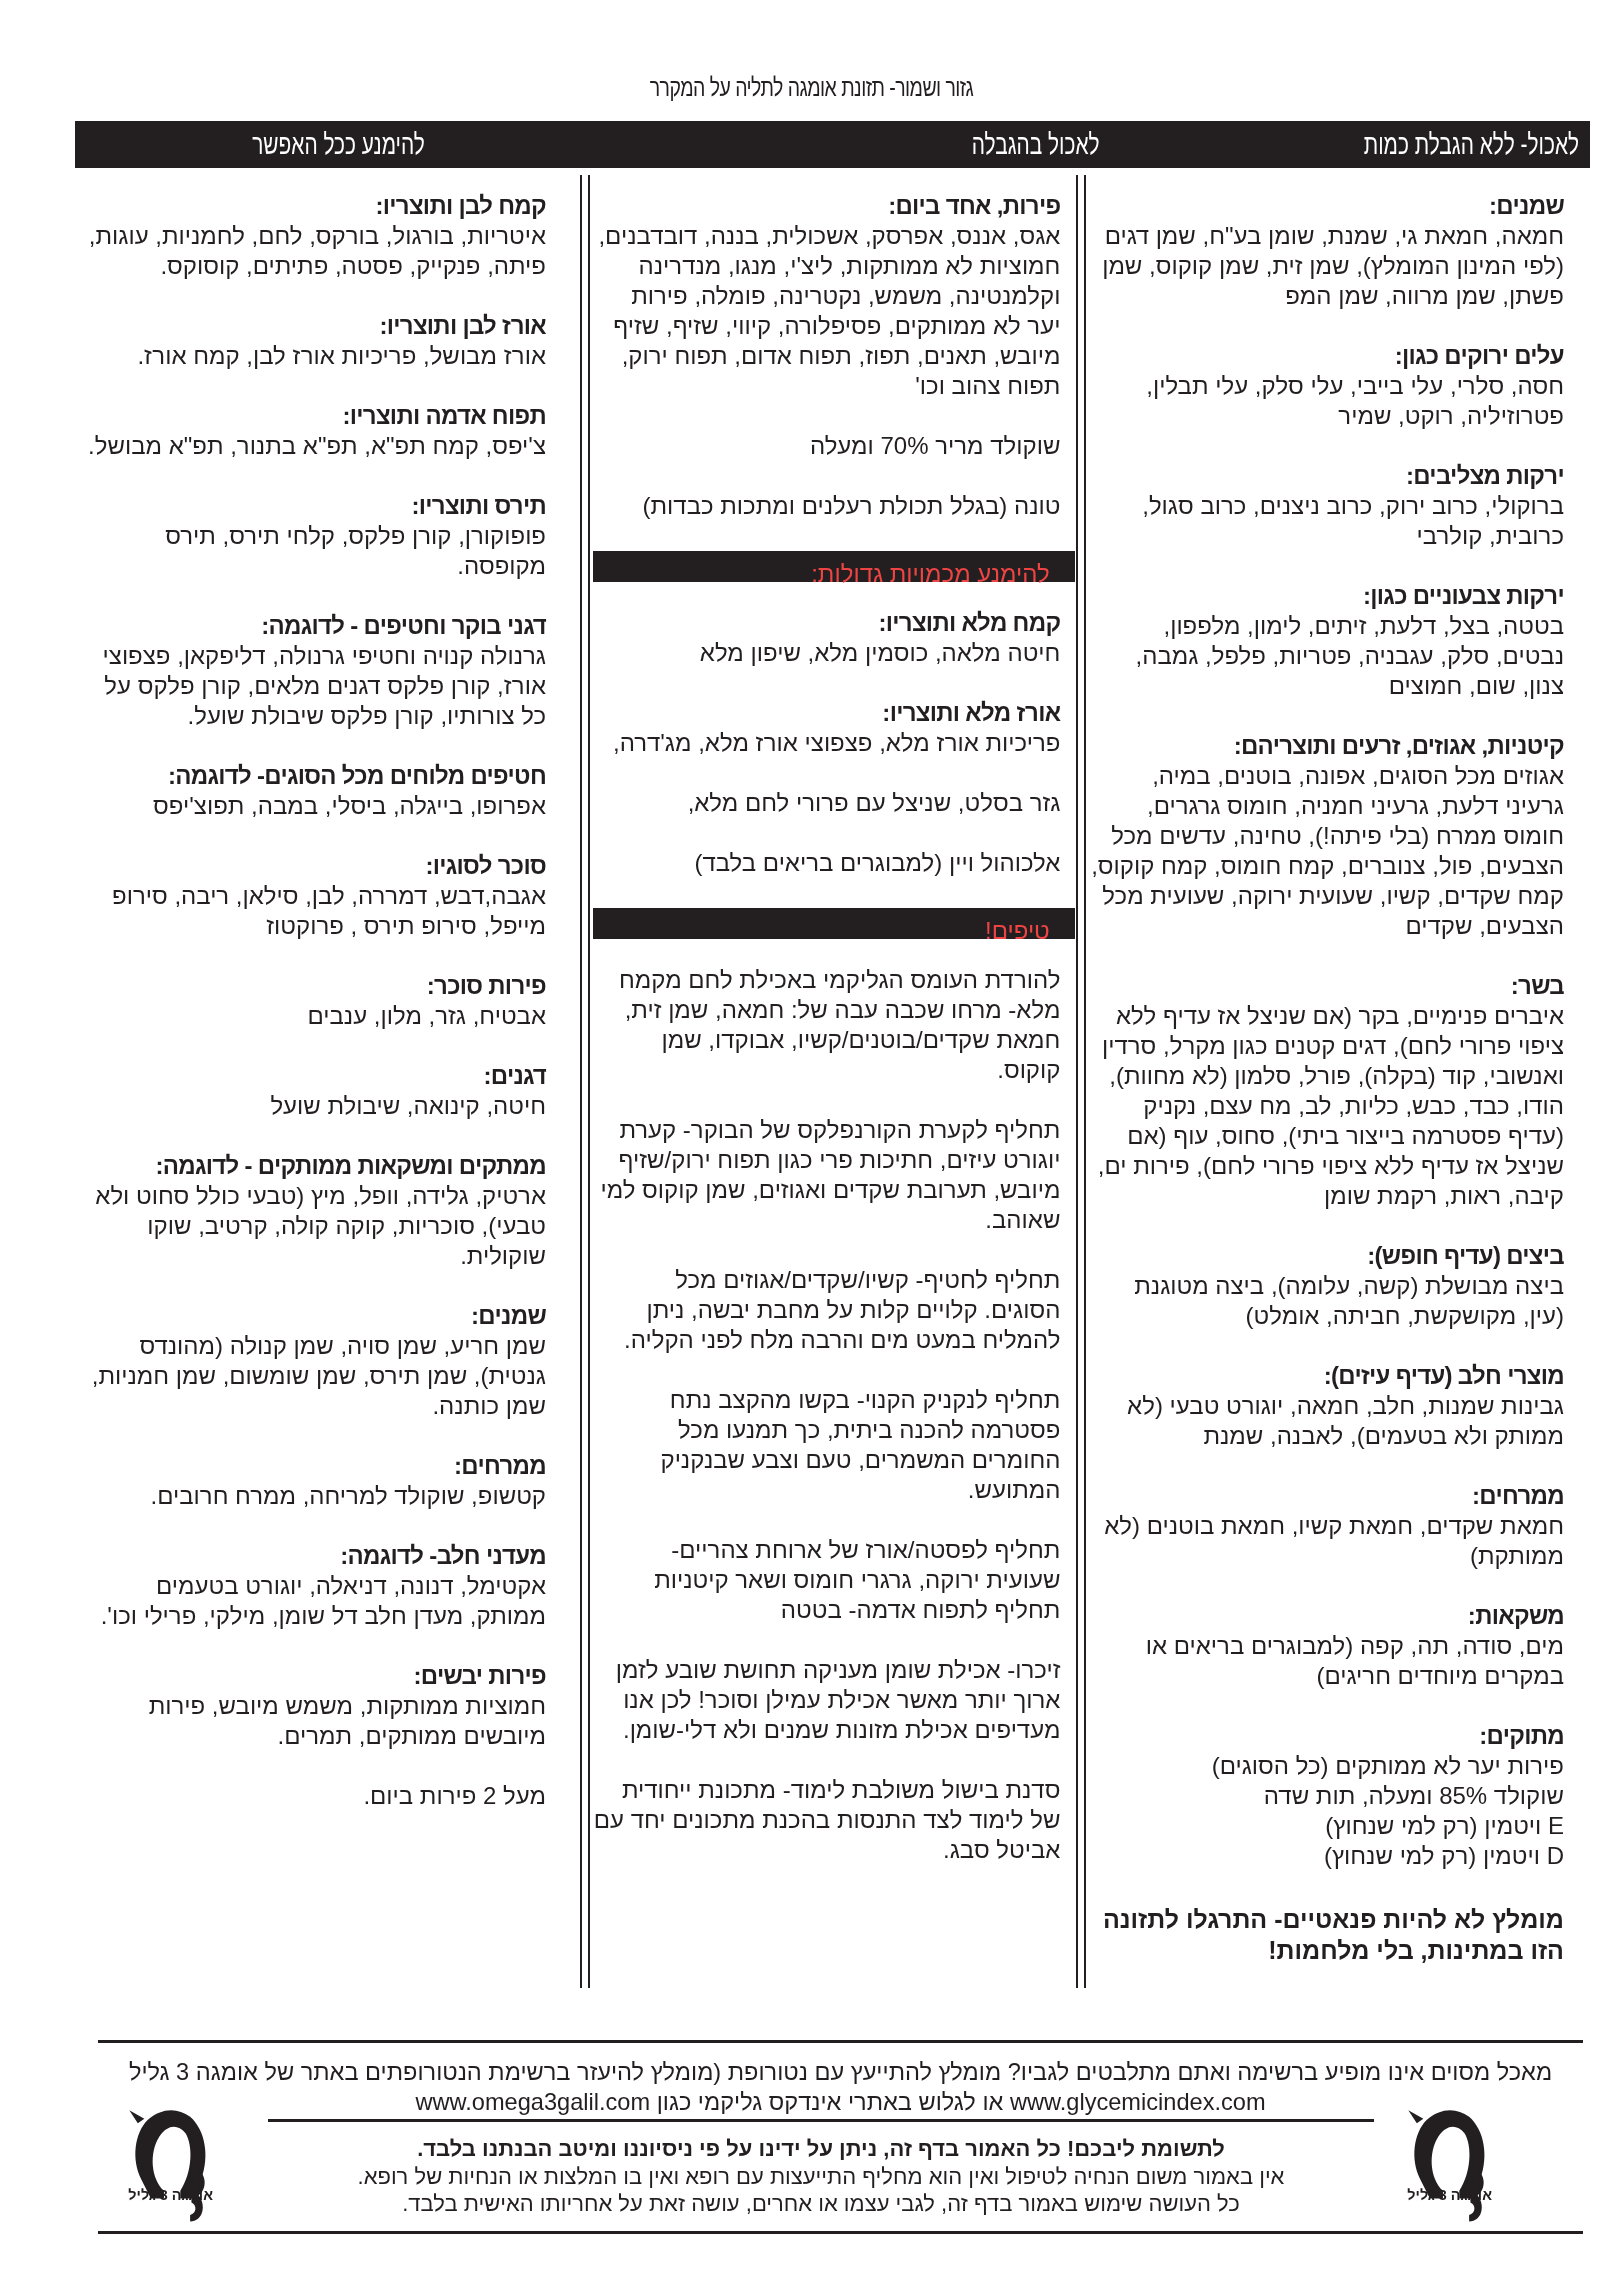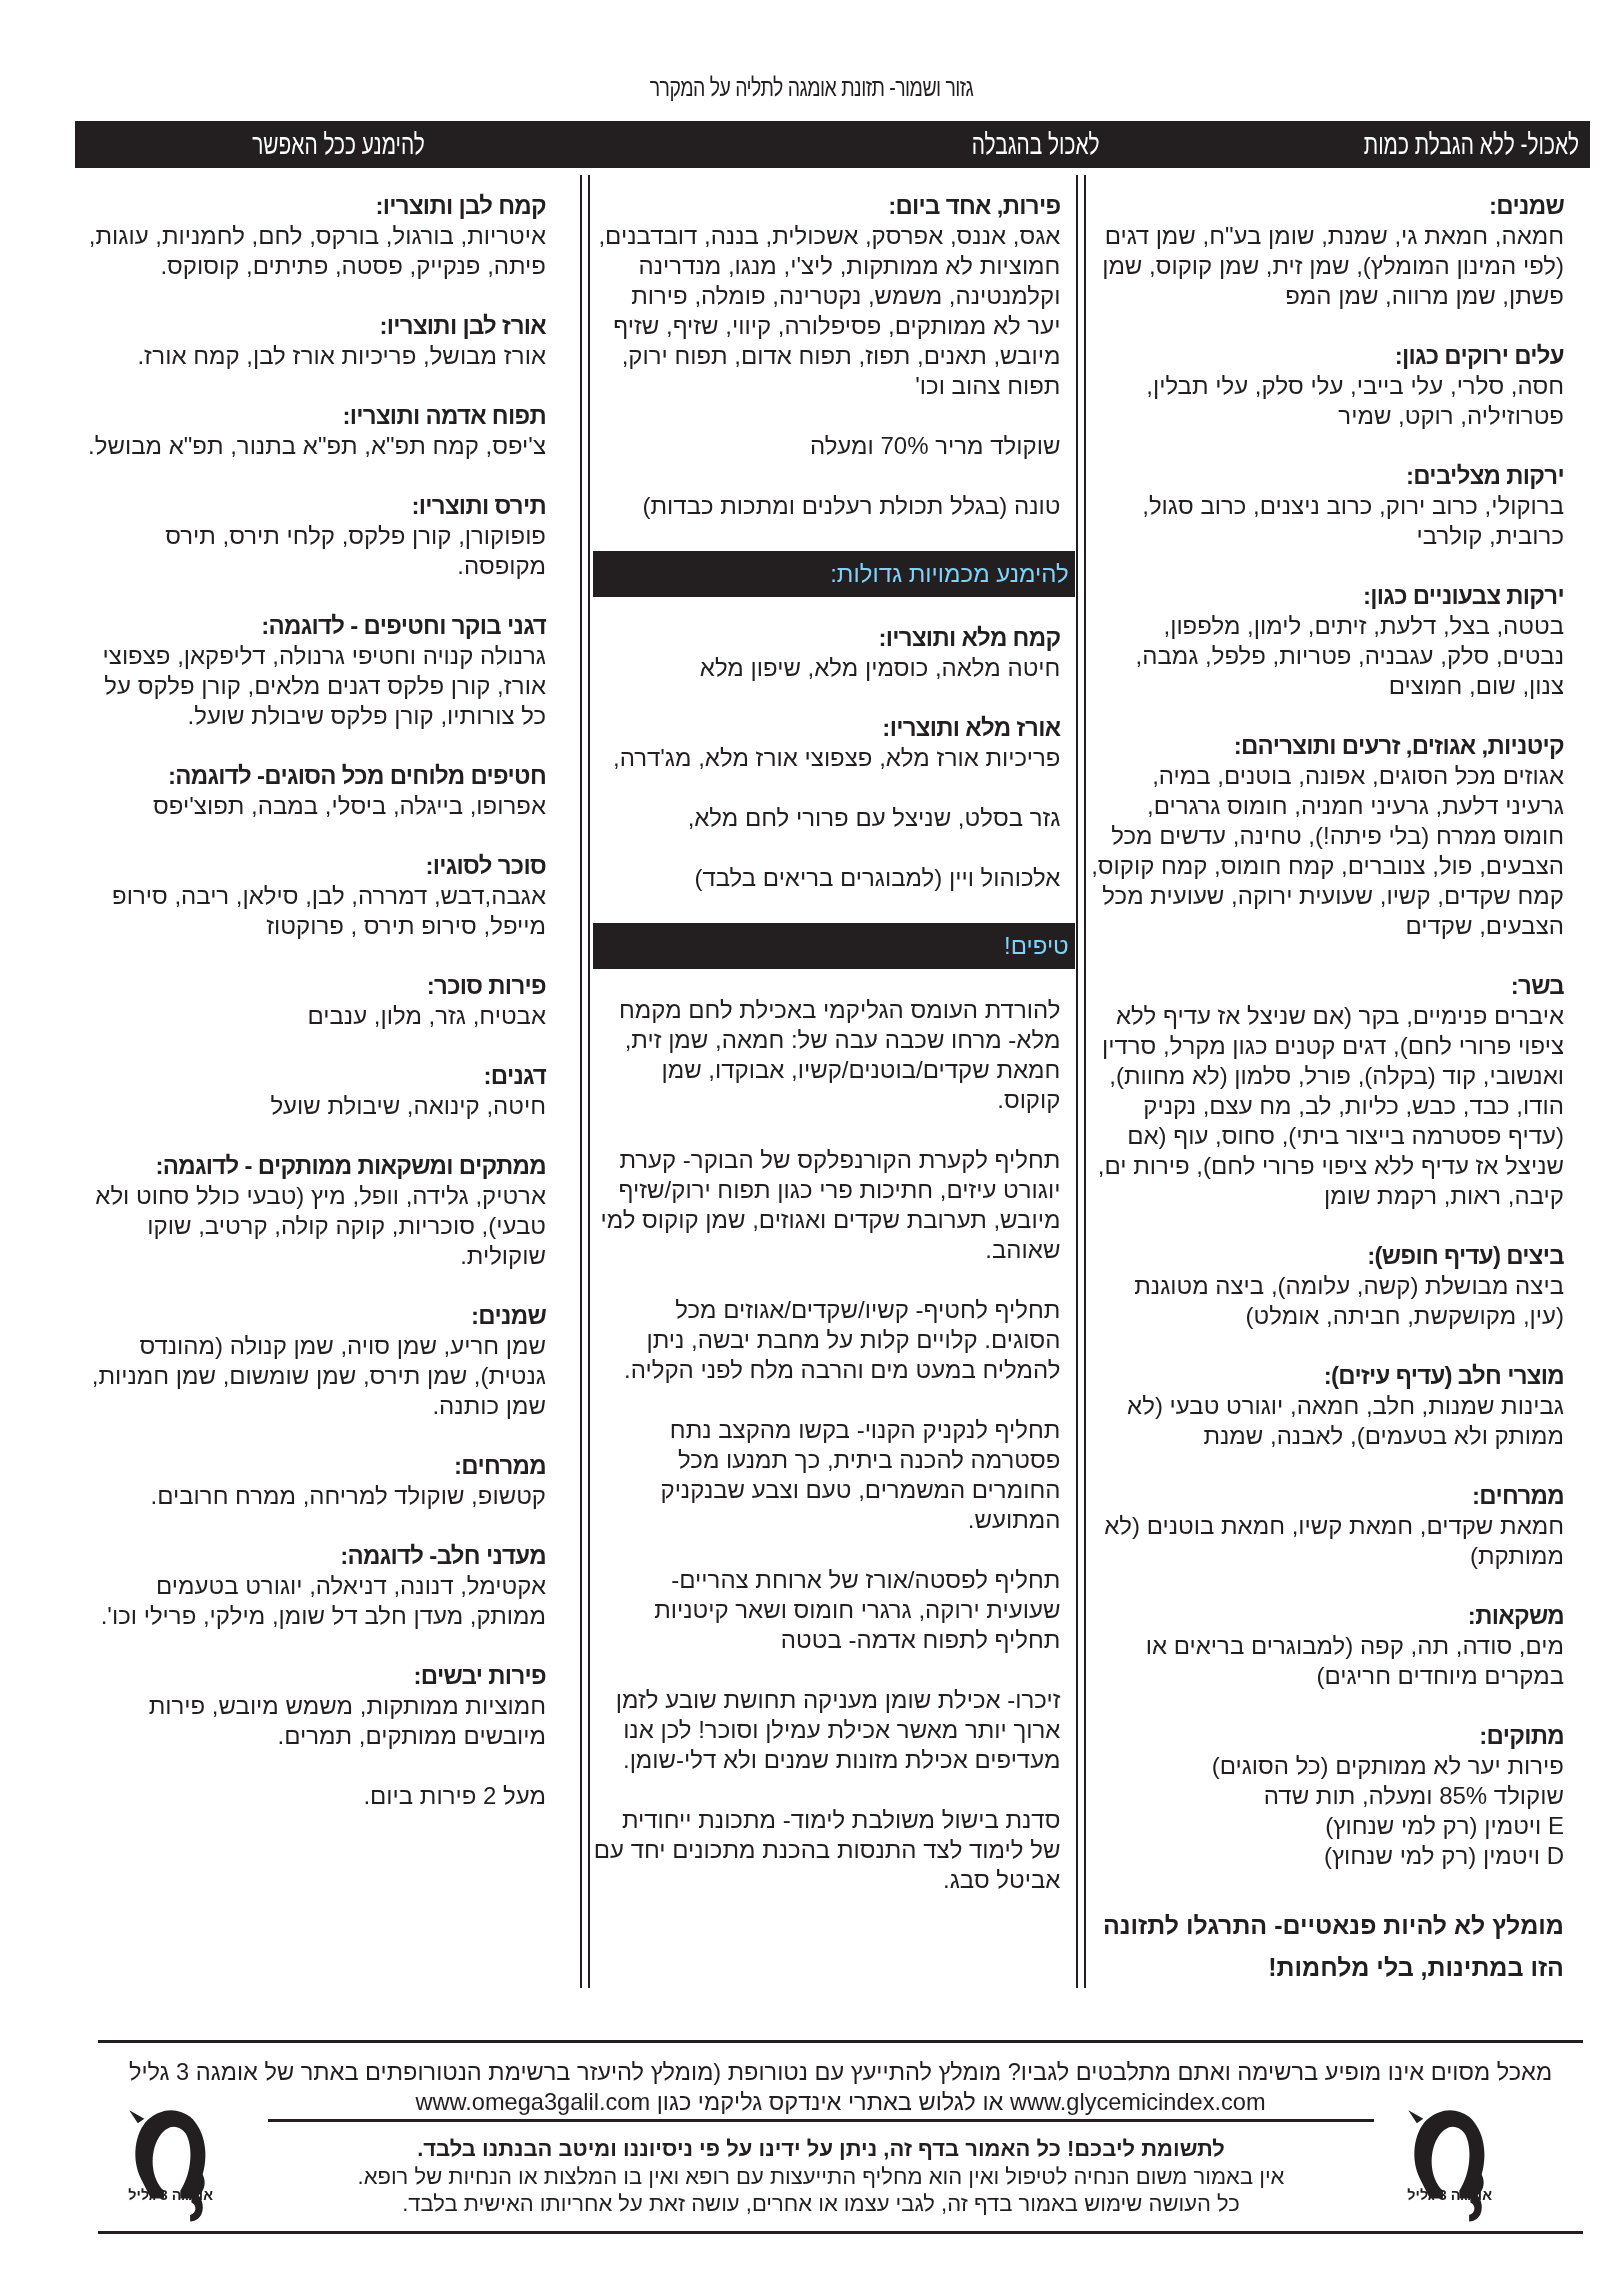--- a/index.html
+++ b/index.html
@@ -44,27 +44,27 @@
   .d1a { right: 504px; } .d1b { right: 512px; }
   .d2a { right: 1000px; } .d2b { right: 1008px; }
 
   .section { margin-bottom: 30px; }
   .sec-title {
     font-weight: bold; display: block; letter-spacing: -0.7px;
   }
   .sec-body { display: block; }
 
   .col-box {
-    background: #231f20; color: #7dd3fc; height: 46px; line-height: 46px;
-    font-size: 24px; padding-right: 6px; margin: 6.5px 0 26px -6.5px;
+    background: #231f20; color: #ef4444; height: 31px; line-height: 46px;
+    font-size: 24px; padding-right: 25px; margin: 6.5px 0 26px -6.5px;
   }
   .col-2 .col-box { margin-right: -14.4px; margin-left: 0; }
   .plain { margin-bottom: 30px; }
   .tip { margin-bottom: 30px; }
-  .closing { font-weight: bold; font-size: 25px; line-height: 42px; margin-top: 33px; }
+  .closing { font-weight: bold; font-size: 25px; line-height: 31px; margin-top: 33px; }
 
   .footer-line {
     position: absolute; height: 2.6px; background: #231f20;
   }
   .fl-top { top: 2040px; left: 98px; width: 1485px; }
   .fl-mid { top: 2119px; left: 268px; width: 1106px; }
   .fl-bot { top: 2231px; left: 98px; width: 1485px; }
 
   .footer-note {
     position: absolute; top: 2057px; left: 98px; width: 1485px;

